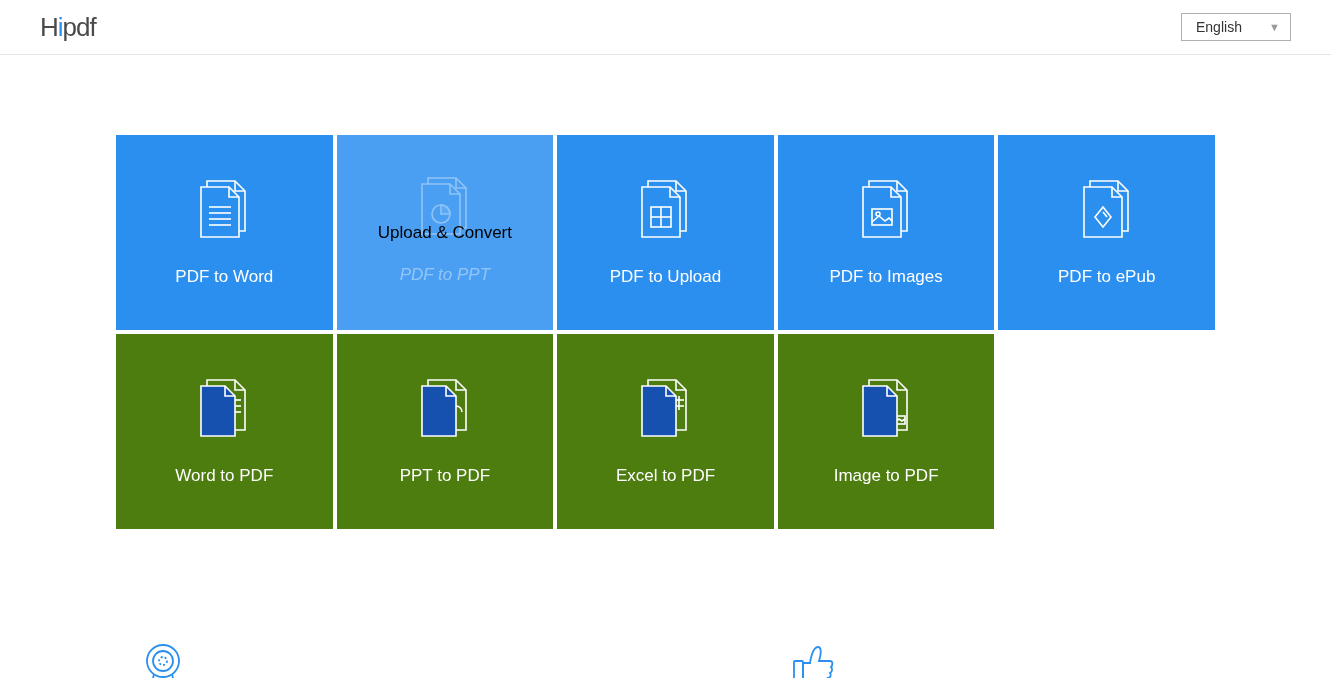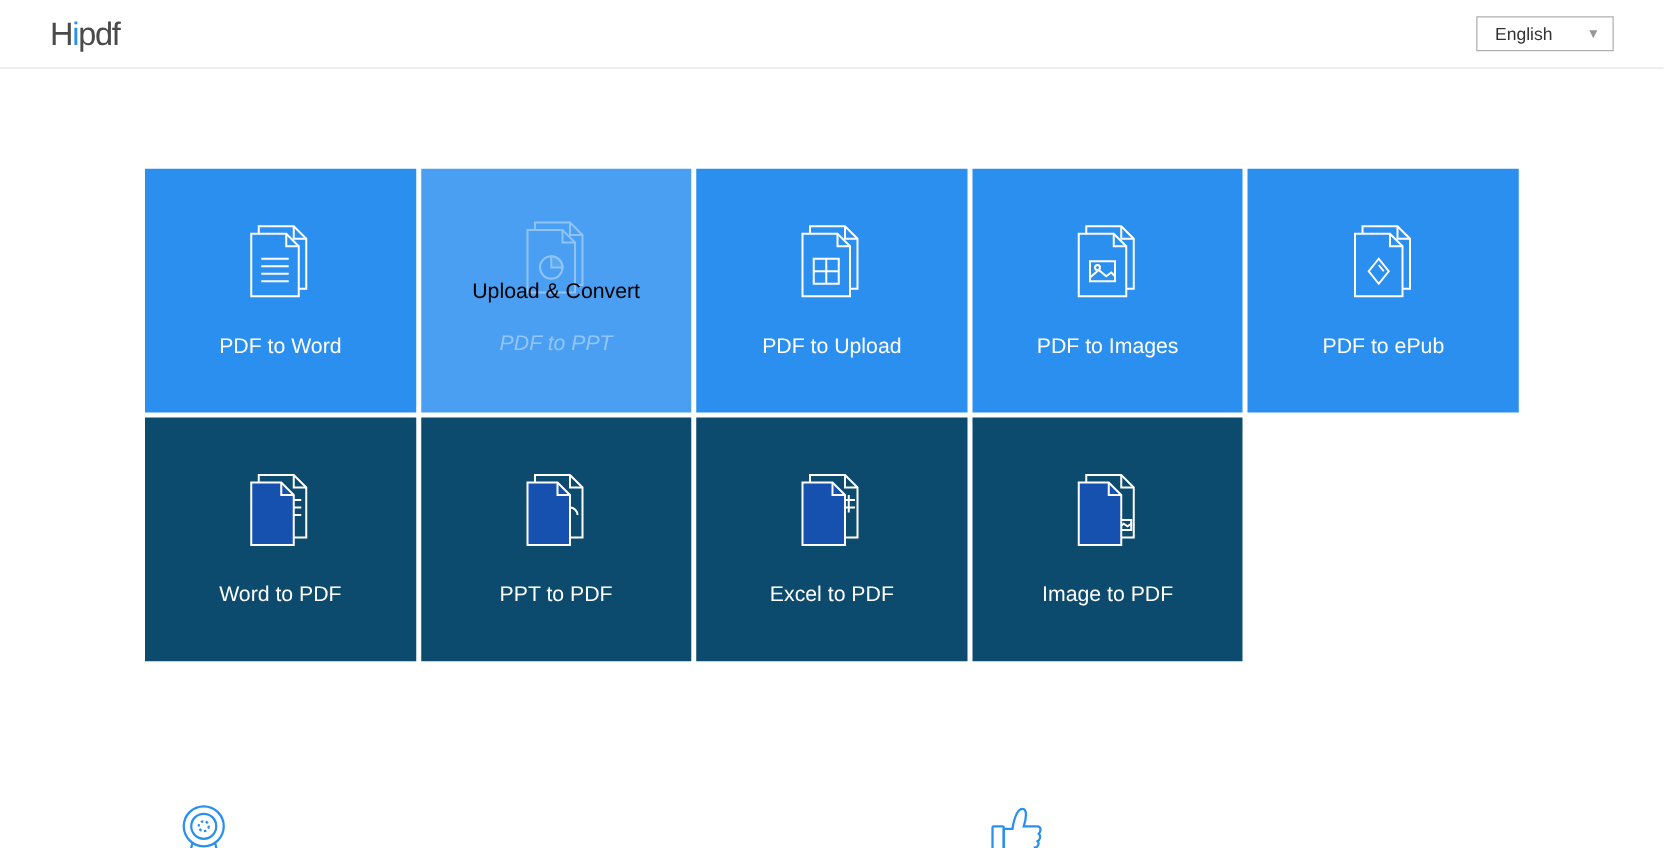--- a/index.html
+++ b/index.html
@@ -59,21 +59,21 @@
     display: flex;
     flex-direction: column;
     align-items: center;
     justify-content: center;
     color: #fff;
     cursor: pointer;
     position: relative;
   }
   .tile.light { background: #2b8fef; }
   .tile.light.hover { background: #4a9ff2; }
-  .tile.dark { background: #0c4a6e; }
+  .tile.dark { background: #4d7c0f; }
   .tile .icon-wrap {
     height: 62px;
     display: flex;
     align-items: center;
     justify-content: center;
     margin-bottom: 26px;
   }
   .tile .label {
     font-size: 17px;
     font-weight: 300;

